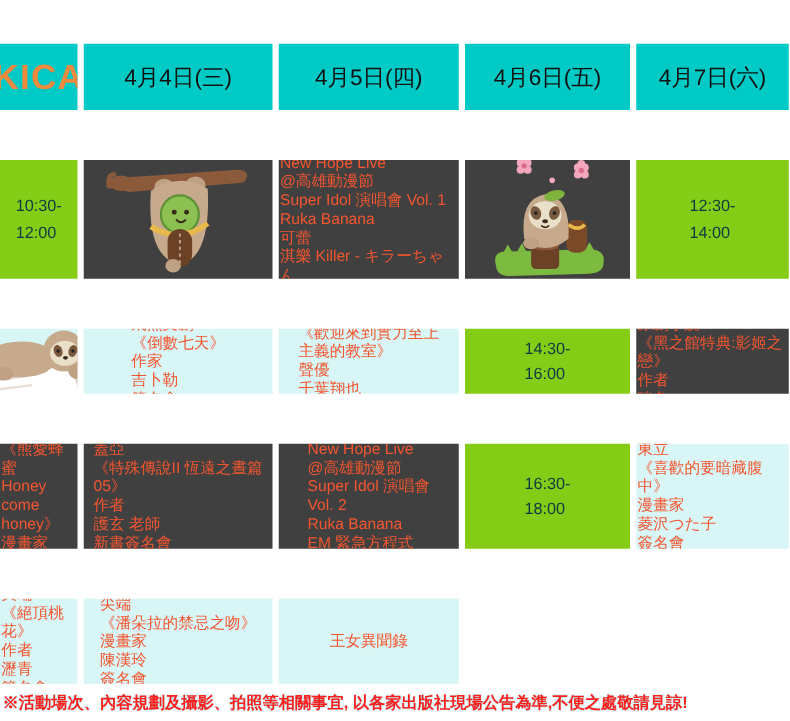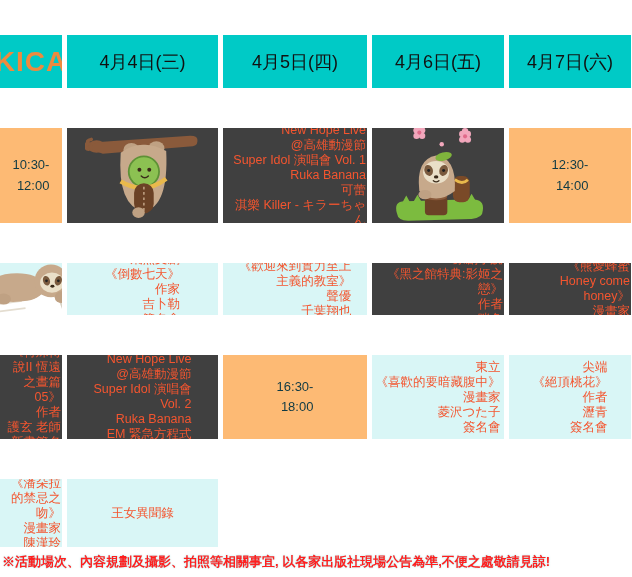--- a/index.html
+++ b/index.html
@@ -8,25 +8,25 @@
   .page { width: 632px; height: 577px; background: #ffffff; }
   .grid {
     display: grid;
     grid-template-columns: 62px 151px 144px 132px 122px;
     grid-template-rows: 88px 130px 87px 119px 103px;
     gap: 5px;
     background: #ffffff;
     width: 631px;
   }
   .cell { display: flex; align-items: center; justify-content: center;
-          text-align: right; overflow: hidden; margin-top: 35px; }
+          text-align: left; overflow: hidden; margin-top: 35px; }
   .head { background: #00CAC6; color: #111111; font-size: 18px; }
   .logo { background: #00CAC6; color: #EE8A3E; font-size: 28px; font-weight: bold;
           letter-spacing: 1px; }
-  .timecell { background: #fdba74; color: #0F3A44; font-size: 13px;
+  .timecell { background: #84cc16; color: #0F3A44; font-size: 13px;
               line-height: 1.55; white-space: pre-line; }
   .event { color: #F4552F; font-size: 12.5px; line-height: 1.2;
            white-space: pre-line; padding: 0 1px; }
   .bg-white { background: #404040; }
   .bg-alt   { background: #D9F6F6; }
   .footer { width: 552px; height: 30px; display: flex; align-items: center;
             justify-content: center; background: #ffffff; color: #FF1F1F;
             font-weight: bold; font-size: 13px;
             text-shadow: 0 0 2px rgba(130,230,230,0.8); }
   svg { display: block; }
@@ -138,20 +138,22 @@
 作家
 吉卜勒
 簽名會</div>
     <div class="cell event bg-alt">木棉花
 《歡迎來到實力至上
 主義的教室》
 聲優
 千葉翔也
 簽名會</div>
 
+    <div class="cell timecell">14:30-
+16:00</div>
     <div class="cell event bg-white">長鴻
 原創小說
 《黑之館特典:影姬之戀》
 作者
 咪兔
 簽名會</div>
     <div class="cell event bg-white">長鴻
 日本漫畫
 《熊愛蜂蜜
 Honey come honey》

